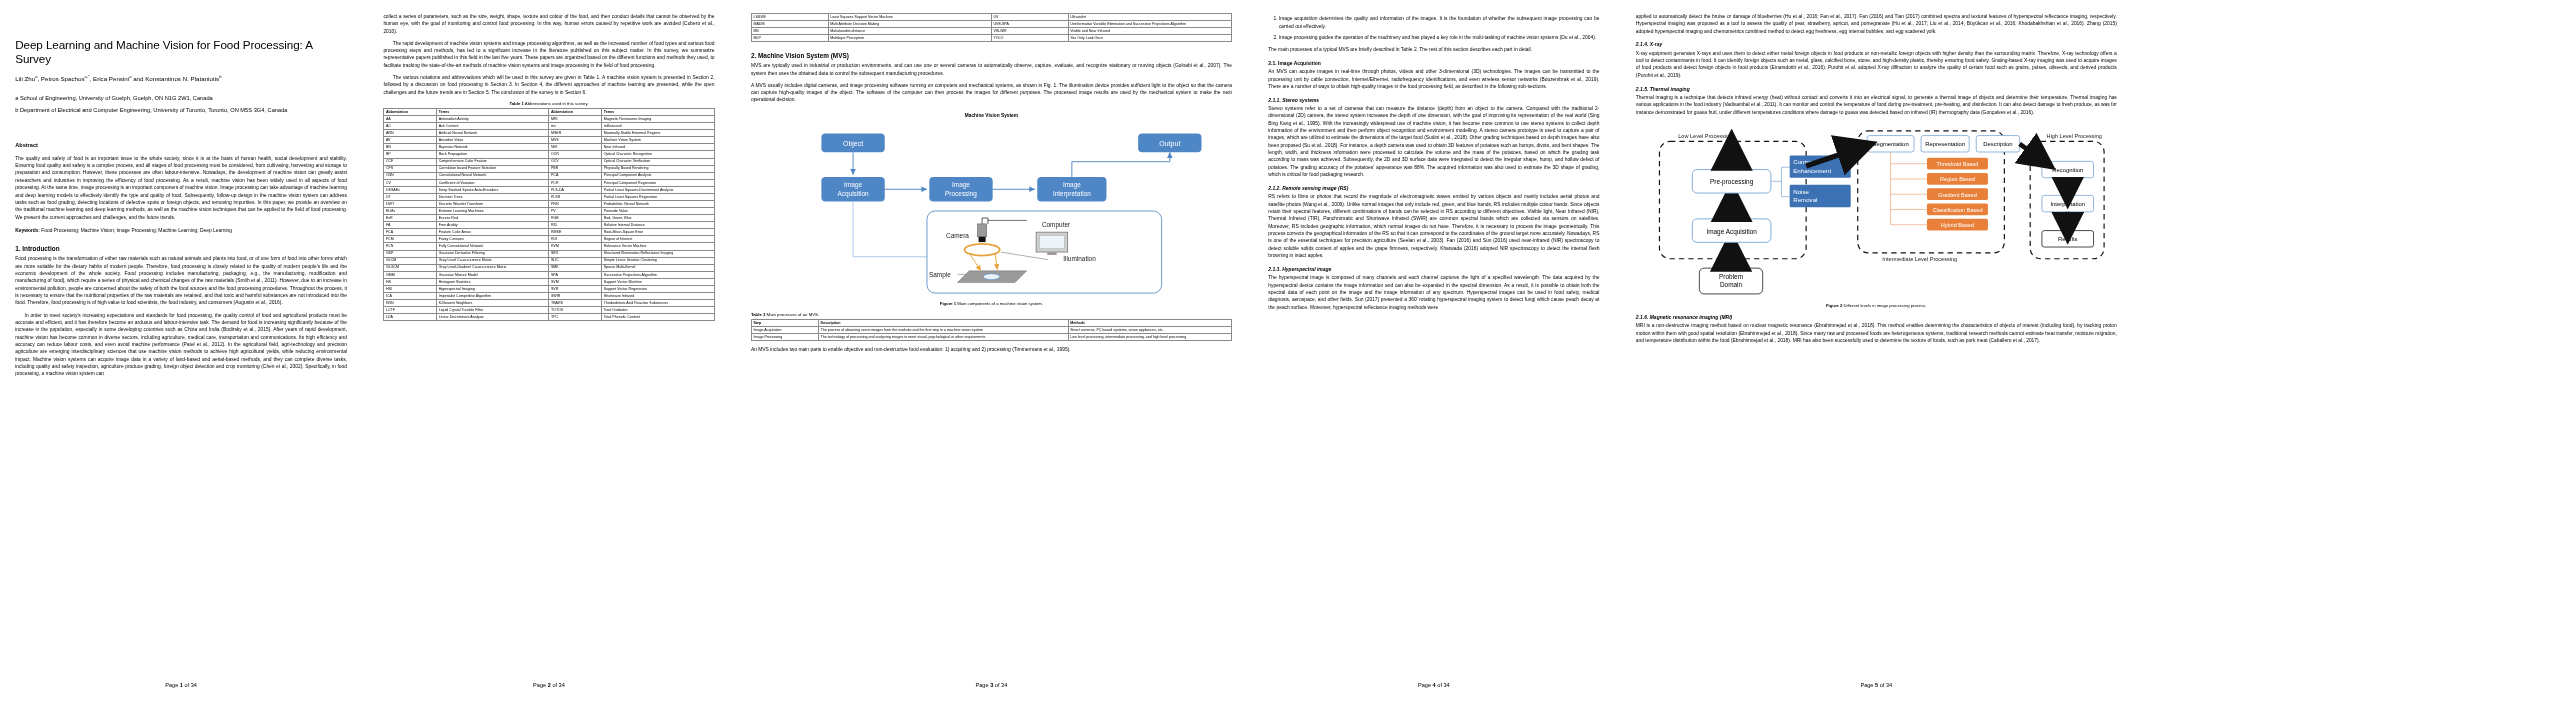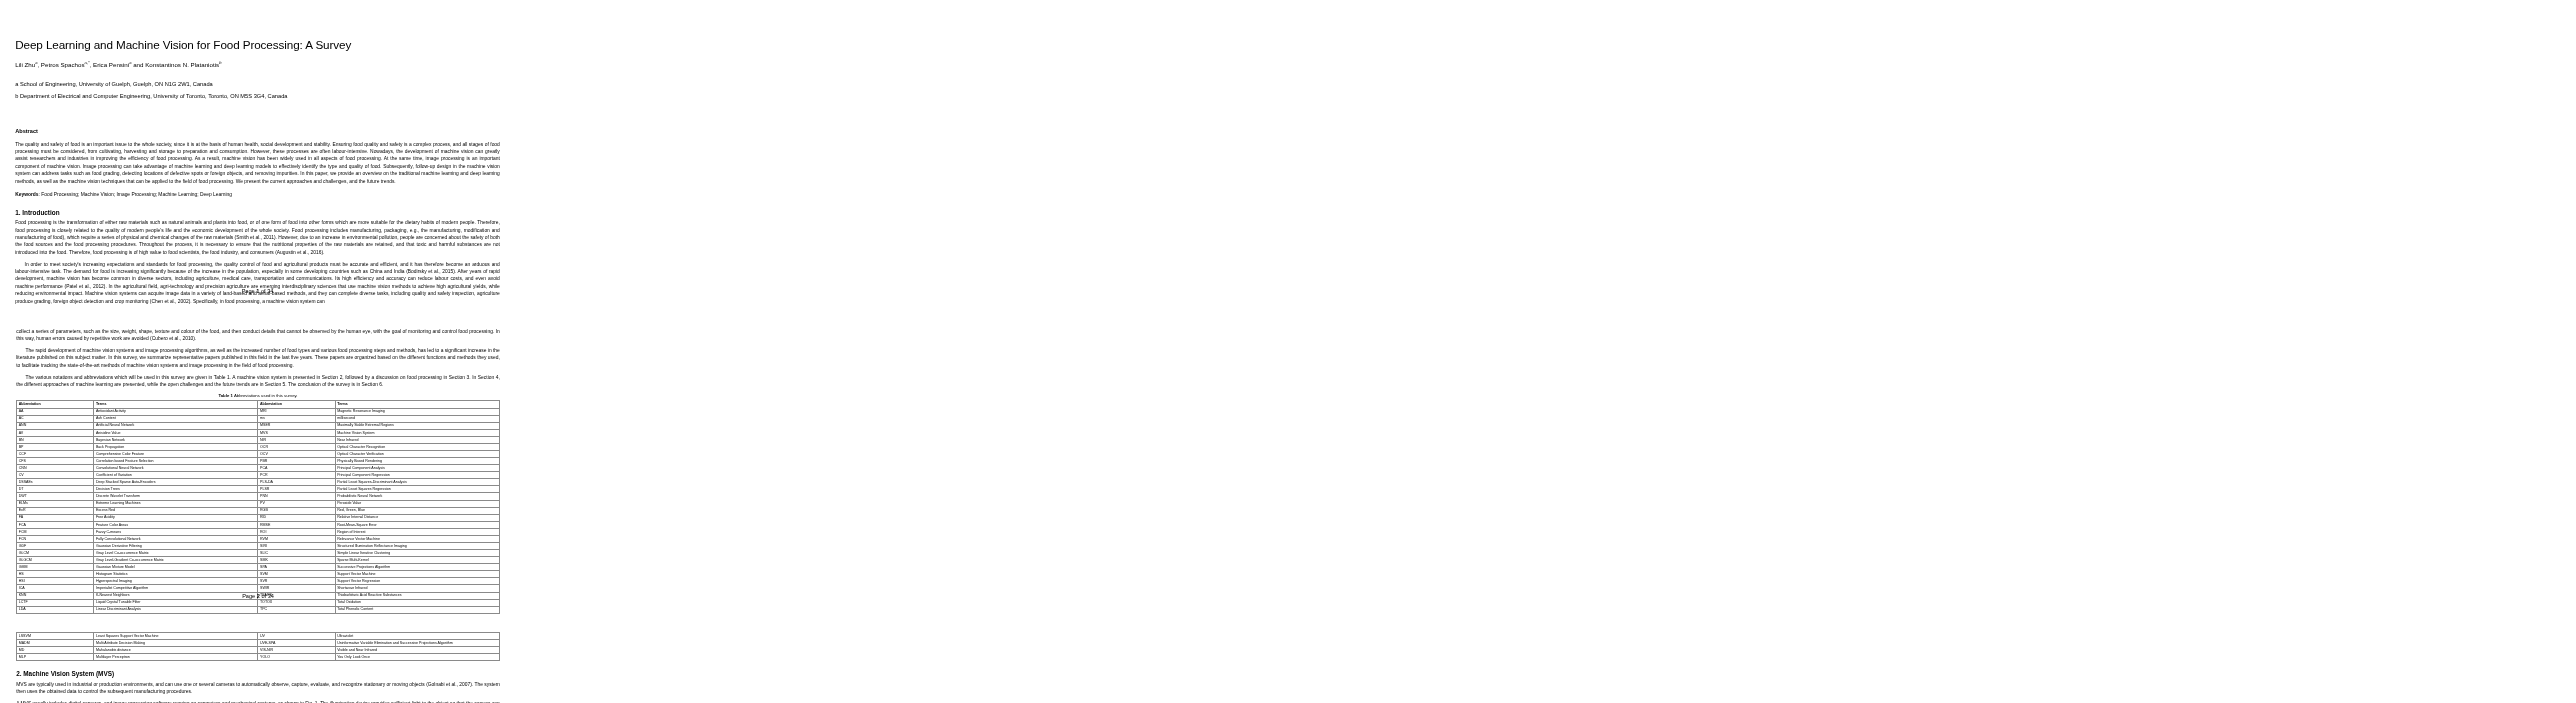--- a/index.html
+++ b/index.html
@@ -1,17 +1,17 @@
 <!DOCTYPE html>
 <html style="font-size:9.4px"><head>
 <meta charset="utf-8">
 <style>
   html,body{margin:0;padding:0;background:#ffffff;}
   body{width:2576px;height:703px;font-family:"Liberation Sans",sans-serif;color:#000;overflow:hidden;}
-  .viewer{position:relative;width:2132px;height:703px;display:flex;gap:5px;flex-direction:column;}
+  .viewer{position:relative;width:2132px;height:703px;display:flex;gap:5px;}
   .page{position:relative;width:515px;height:703px;background:#fff;box-sizing:border-box;padding:13px 15.2px 0 15.2px;}
   .page + .page{border-left:0.6px solid #ffffff;}
   .pgfoot{position:absolute;bottom:15.2px;left:0;width:100%;text-align:center;font-size:5.6px;}
   .pgfoot b{font-weight:bold;}
 
   
   .title{font-size:11.7px;font-weight:400;letter-spacing:-0.1px;line-height:1.2;margin:24.6px 0 8.2px 0;}
   .authors{font-size:6.2px;margin:0 0 11.7px 0;}
   .authors sup{font-size:4.1px;font-style:italic;}
   .affil{font-size:5.7px;line-height:1.55;margin:0 0 3.5px 0;}

